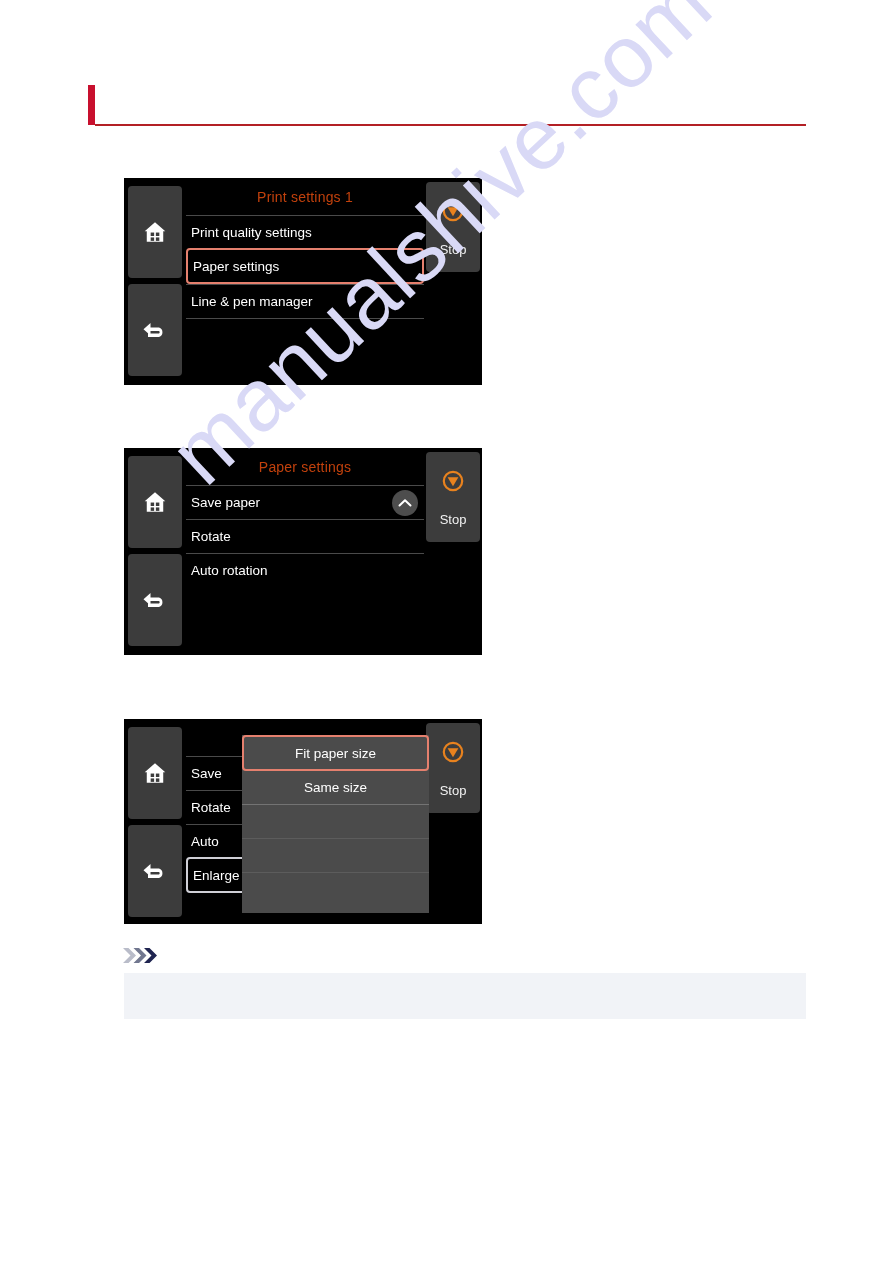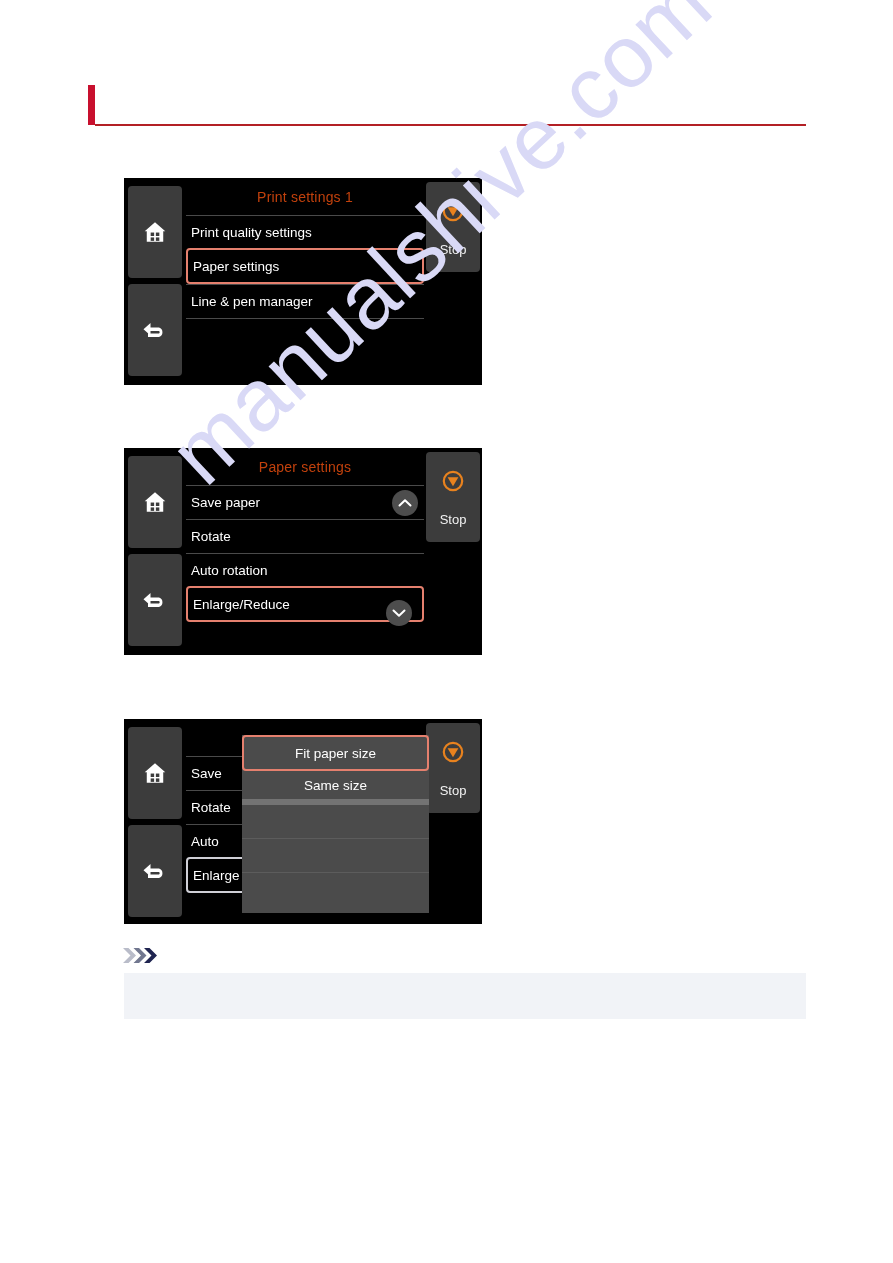--- a/index.html
+++ b/index.html
@@ -183,21 +183,21 @@
     width: 187px;
     height: 178px;
     background: #4b4b4b;
     z-index: 4;
   }
   .overlay-item {
     height: 34px;
     display: flex;
     align-items: center;
     justify-content: center;
-    border-bottom: 6px solid #737373;
+    border-bottom: 1px solid #737373;
   }
   .overlay-item .label {
     font-size: 13.5px;
     color: #ffffff;
     white-space: nowrap;
   }
   .overlay-item.selected {
     border: 2px solid #e5806e;
     border-bottom: 2px solid #e5806e;
     border-radius: 4px;
@@ -348,28 +348,20 @@
               <path d="M1.5 7.5 L7 2.2 L12.5 7.5" fill="none" stroke="#ffffff" stroke-width="2" stroke-linecap="round" stroke-linejoin="round"></path>
             </svg>
           </span>
         </div>
         <div class="menu-row">
           <span class="label">Rotate</span>
         </div>
         <div class="menu-row">
           <span class="label">Auto rotation</span>
         </div>
-        <div class="menu-row selected">
-          <span class="label">Enlarge/Reduce</span>
-          <span class="scroll-btn down">
-            <svg width="14" height="10" viewBox="0 0 14 10">
-              <path d="M1.5 2.5 L7 7.8 L12.5 2.5" fill="none" stroke="#ffffff" stroke-width="2" stroke-linecap="round" stroke-linejoin="round"></path>
-            </svg>
-          </span>
-        </div>
       </div>
     </div>
   </div>
 
   <div class="lcd lcd-3">
 
     <div class="side-key key-home">
       <span class="icon-home">
         <svg width="26" height="26" viewBox="0 0 24 24">
           <path d="M12 3 L21.5 11.2 L19.6 11.2 L19.6 21 L4.4 21 L4.4 11.2 L2.5 11.2 Z" fill="#ffffff"></path>

